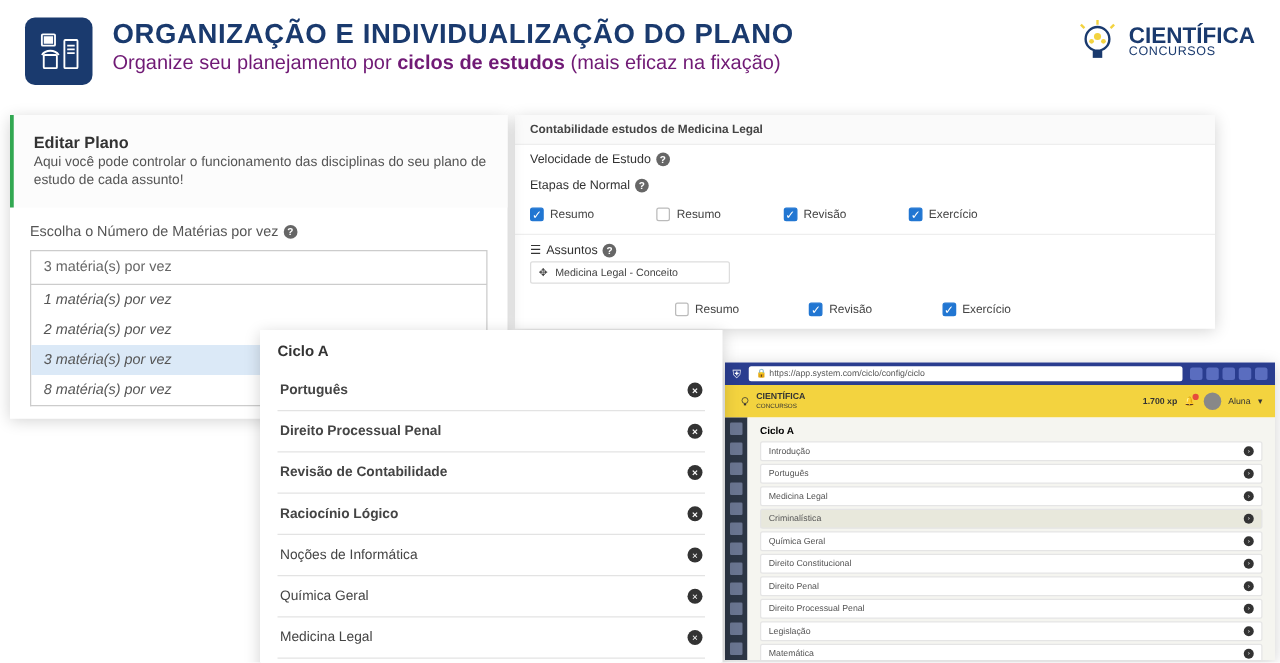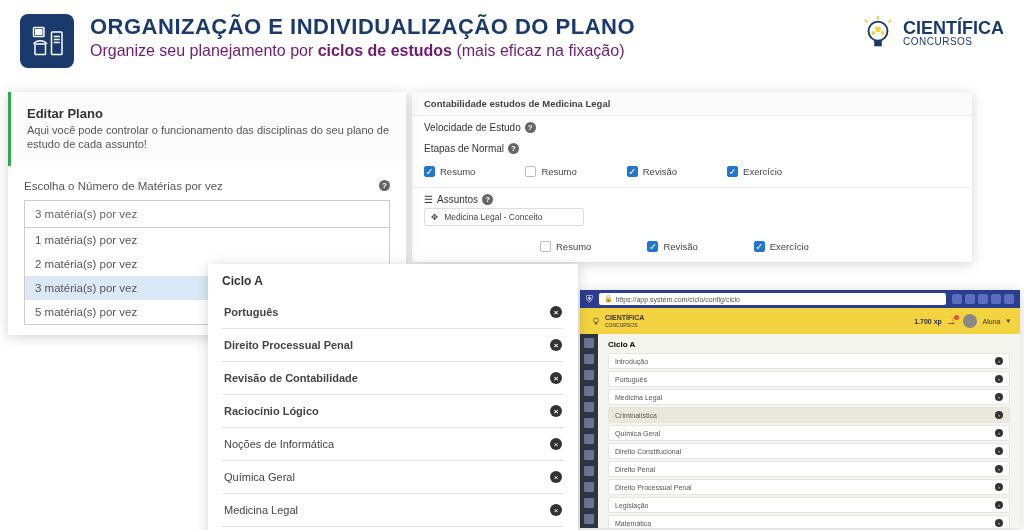--- a/index.html
+++ b/index.html
@@ -20,23 +20,23 @@
 .logo-text-bot { color: #1a3a6e; font-size: 10px; letter-spacing: 0.5px; }
 
 
 .panel { position: absolute; background: #fff; box-shadow: 0 2px 12px rgba(0,0,0,0.18); font-size: 12px; }
 
 
 .p1 { left: 8px; top: 92px; width: 398px; }
 .p1-head { padding: 14px 16px 14px 16px; border-left: 3px solid #32a852; background: #fcfcfc; }
 .p1-title { font-weight: 700; color: #333; font-size: 13px; margin-bottom: 2px; }
 .p1-desc { color: #555; font-size: 11px; line-height: 1.3; }
-.p1-label { padding: 14px 16px 4px; color: #555; font-size: 11.5px; display: flex; align-items: center; gap: 4px; justify-content: space-between; }
+.p1-label { padding: 14px 16px 4px; color: #555; font-size: 11.5px; display: flex; align-items: center; gap: 4px; }
 .p1-select { margin: 4px 16px 0; border: 1px solid #ccc; padding: 7px 10px; color: #666; font-size: 11.5px; }
-.p1-opts { margin: 0 16px 10px; border: 1px solid #ccc; border-top: none; }
+.p1-opts { margin: 0 16px 10px; border: 1px solid #ccc; border-top: none; font-style: italic; }
 .p1-opt { padding: 6px 10px; color: #555; font-size: 11.5px; cursor: pointer; }
 .p1-opt.sel { background: #dbe9f7; }
 
 
 .p2 { left: 208px; top: 264px; width: 370px; }
 .p2-title { padding: 10px 14px 8px; font-weight: 700; font-size: 12px; color: #333; }
 .p2-body { padding: 0 14px 10px; }
 .p2-row { display: flex; justify-content: space-between; align-items: center; padding: 10px 2px; border-bottom: 1px solid #e3e3e3; font-size: 11px; color: #444; }
 .p2-row.bold { font-weight: 700; }
 .p2-row .dot { width: 12px; height: 12px; border-radius: 50%; background: #333; color: #fff; display: flex; align-items: center; justify-content: center; font-size: 8px; }
@@ -183,21 +183,21 @@
   </div>
   <div class="p1-label">
       <span>Escolha o Número de Matérias por vez</span>
       <span class="help-icon">?</span>
     </div>
   <div class="p1-select">3 matéria(s) por vez</div>
   <div class="p1-opts">
     <div class="p1-opt">1 matéria(s) por vez</div>
     <div class="p1-opt">2 matéria(s) por vez</div>
     <div class="p1-opt sel">3 matéria(s) por vez</div>
-    <div class="p1-opt">5 matéria(s) por vez</div>
+    <div class="p1-opt">8 matéria(s) por vez</div>
   </div>
 </div>
 
 <div class="panel p4">
   <div class="p4-bar">
     <span style="color:#fff;font-size:9px">⛨</span>
     <div class="p4-url"><span>🔒</span>&nbsp;<span>https://app.system.com/ciclo/config/ciclo</span></div>
     <div class="p4-icons">
         <div class="p4-icon"></div>
         <div class="p4-icon"></div>

